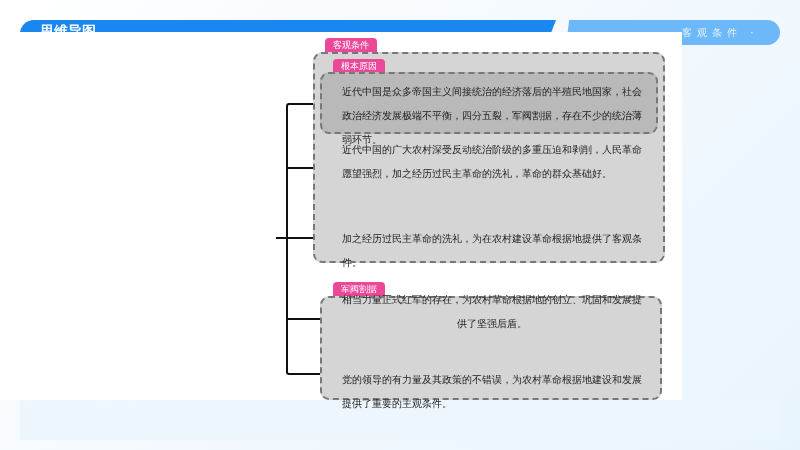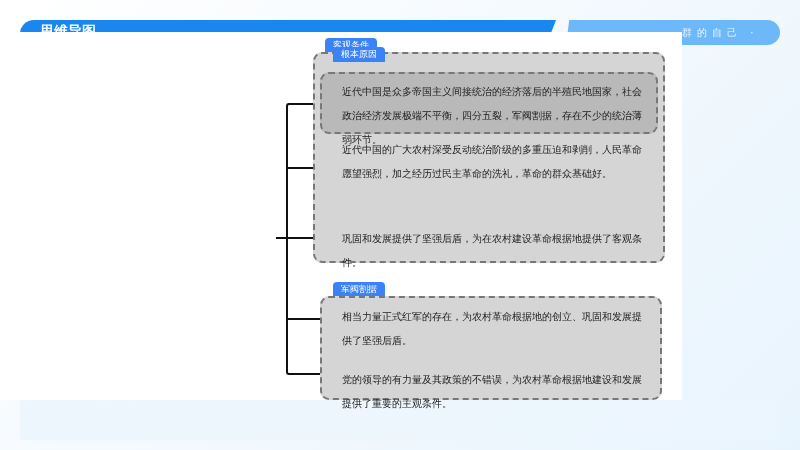--- a/index.html
+++ b/index.html
@@ -41,56 +41,56 @@
       position: absolute; left: 286px; top: 103px; width: 3px; height: 272px;
       border: 2px solid #111; border-right: none; border-radius: 5px 0 0 5px;
     }
     .hline {
       position: absolute; height: 2px; background: #111;
     }
     .group {
       position: absolute; border: 2px dashed #777; border-radius: 9px; background: #d5d5d5;
     }
     .tab {
-      position: absolute; background: #3b82f6; color: #fff; font-size: 9px; padding: 2px 8px;
+      position: absolute; background: #ec4899; color: #fff; font-size: 9px; padding: 2px 8px;
       border-radius: 4px 4px 0 0; line-height: 11px;
     }
     .card {
       position: absolute; border: 2px dashed #777; border-radius: 9px; background: #b9b9b9;
     }
     .text {
       position: absolute; font-size: 10px; line-height: 24px; color: #222;
     }
   </style>
 </head>
 <body>
 
 <div class="header-bar-left"></div>
 <div class="header-title">思维导图</div>
 <div class="header-bar-right"></div>
-<div class="header-slogan">群的自己 ·</div>
+<div class="header-slogan">客观条件 ·</div>
 
 <div class="content-panel"></div>
 <div class="bottom-fade"></div>
 
 <div class="root-title">
 </div>
 
 <div class="bracket-v"></div>
 <div class="hline" style="left:276px; top:237px; width:12px;"></div>
 <div class="hline" style="left:288px; top:103px; width:44px;"></div>
 <div class="hline" style="left:288px; top:167px; width:44px;"></div>
 <div class="hline" style="left:288px; top:237px; width:44px;"></div>
 <div class="hline" style="left:288px; top:318px; width:44px;"></div>
 <div class="hline" style="left:288px; top:373px; width:44px;"></div>
 
 <div class="tab" style="left:325px; top:38px;">客观条件</div>
 <div class="group" style="left:313px; top:52px; width:352px; height:211px;"></div>
-<div class="tab" style="left:333px; top:47px;">根本原因</div>
+<div class="tab" style="left:333px; top:59px;">根本原因</div>
 <div class="card" style="left:320px; top:72px; width:338px; height:62px;"></div>
 <div class="text" style="left:342px; top:80px; width:300px;">近代中国是众多帝国主义间接统治的经济落后的半殖民地国家，社会政治经济发展极端不平衡，四分五裂，军阀割据，存在不少的统治薄弱环节。</div>
 <div class="text" style="left:342px; top:138px; width:300px;">近代中国的广大农村深受反动统治阶级的多重压迫和剥削，人民革命愿望强烈，加之经历过民主革命的洗礼，革命的群众基础好。</div>
-<div class="text" style="left:342px; top:227px; width:300px;">巩固和发展提供了坚强后盾，为在农村建设革命根据地提供了客观条件。</div>
+<div class="text" style="left:342px; top:227px; width:300px;">加之经历过民主革命的洗礼，为在农村建设革命根据地提供了客观条件。</div>
 
 <div class="tab" style="left:333px; top:282px;">军阀割据</div>
 <div class="group" style="left:320px; top:296px; width:342px; height:104px;"></div>
-<div class="text" style="left:342px; top:305px; width:300px;">相当力量正式红军的存在，为农村革命根据地的创立、巩固和发展提供了坚强后盾。</div>
+<div class="text" style="left:342px; top:288px; width:300px;text-align:center;">相当力量正式红军的存在，为农村革命根据地的创立、巩固和发展提供了坚强后盾。</div>
 <div class="text" style="left:342px; top:368px; width:300px;">党的领导的有力量及其政策的不错误，为农村革命根据地建设和发展提供了重要的主观条件。</div>
 
 </body></html>

